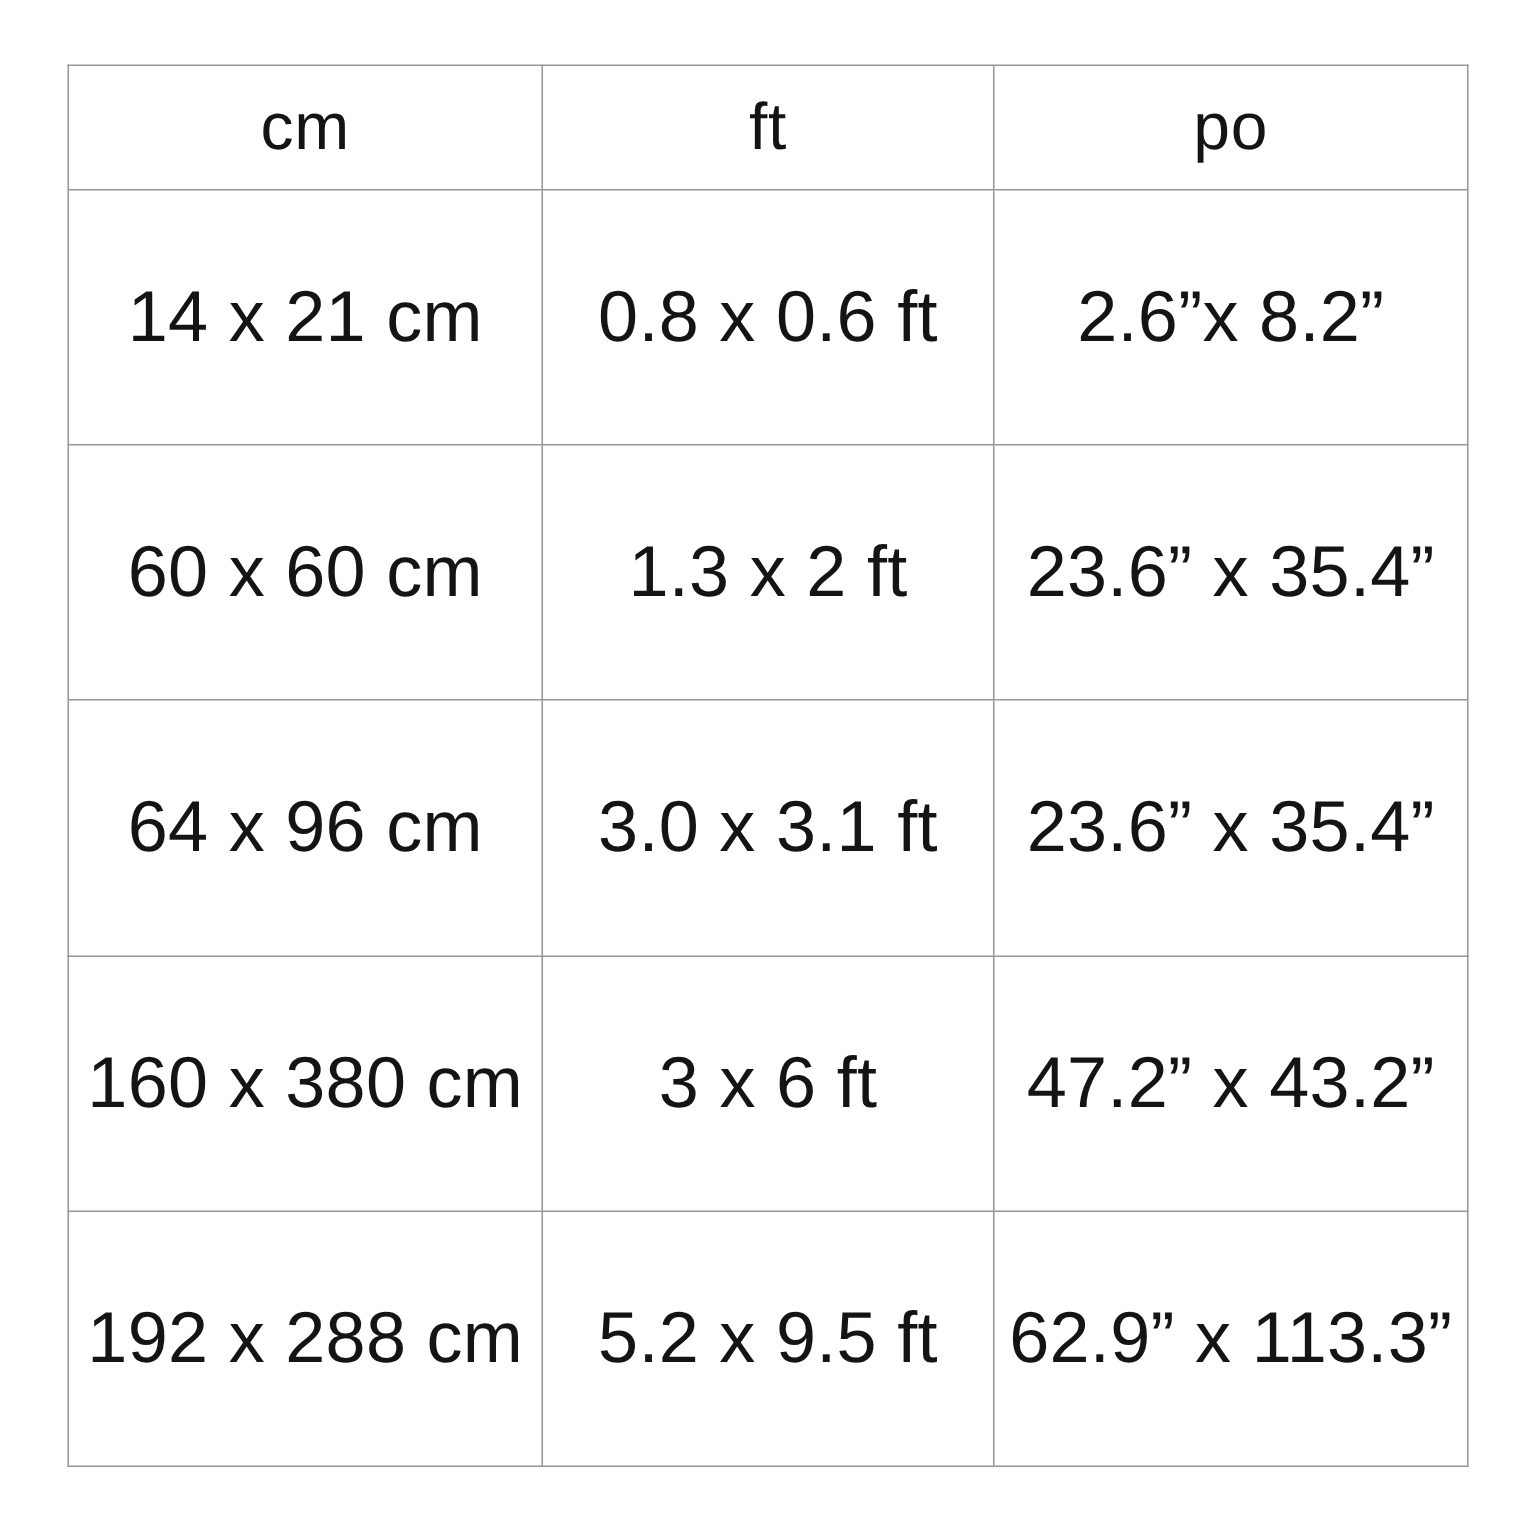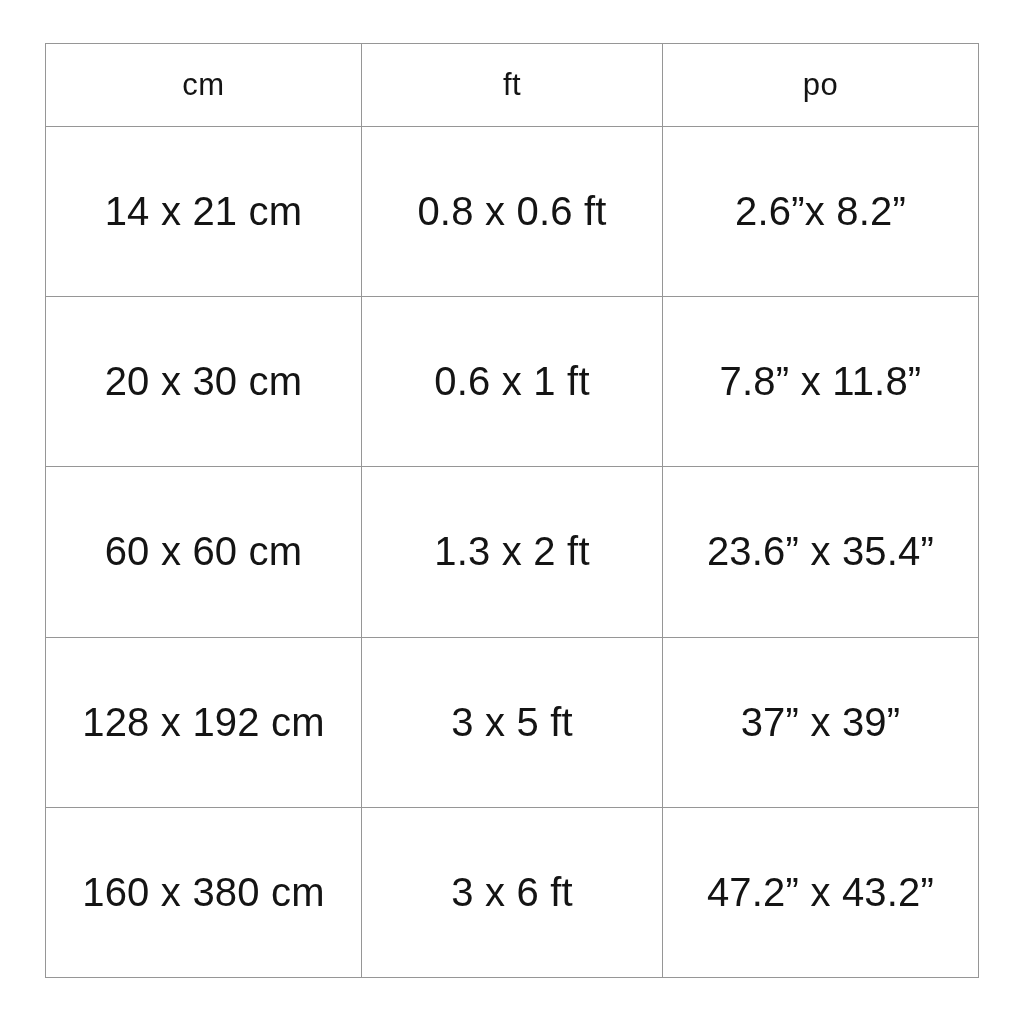--- a/index.html
+++ b/index.html
@@ -28,27 +28,27 @@
   table.conversion td {
     border: 1px solid #969696;
     text-align: center;
     vertical-align: middle;
     color: #141414;
     padding: 0;
     white-space: nowrap;
     overflow: hidden;
   }
   table.conversion th {
-    font-size: 31px;
+    font-size: 44px;
     font-weight: 500;
     height: 82px;
     letter-spacing: 0.5px;
   }
   table.conversion td {
-    font-size: 40px;
+    font-size: 48px;
     font-weight: 400;
     height: 85px;
     letter-spacing: 0.2px;
   }
   col.c1 { width: 316px; }
   col.c2 { width: 301px; }
   col.c3 { width: 316px; }
 </style>
 </head>
 <body>
@@ -67,34 +67,34 @@
         <th>po</th>
       </tr>
     </thead>
     <tbody>
       <tr>
         <td>14 x 21 cm</td>
         <td>0.8 x 0.6 ft</td>
         <td>2.6”x 8.2”</td>
       </tr>
       <tr>
-        <td>20 x 30 cm</td>
-        <td>0.6 x 1 ft</td>
-        <td>7.8” x 11.8”</td>
-      </tr>
-      <tr>
         <td>60 x 60 cm</td>
         <td>1.3 x 2 ft</td>
         <td>23.6” x 35.4”</td>
       </tr>
       <tr>
-        <td>128 x 192 cm</td>
-        <td>3 x 5 ft</td>
-        <td>37” x 39”</td>
+        <td>64 x 96 cm</td>
+        <td>3.0 x 3.1 ft</td>
+        <td>23.6” x 35.4”</td>
       </tr>
       <tr>
         <td>160 x 380 cm</td>
         <td>3 x 6 ft</td>
         <td>47.2” x 43.2”</td>
       </tr>
+      <tr>
+        <td>192 x 288 cm</td>
+        <td>5.2 x 9.5 ft</td>
+        <td>62.9” x 113.3”</td>
+      </tr>
     </tbody>
   </table>
 </div>
 
 </body></html>

